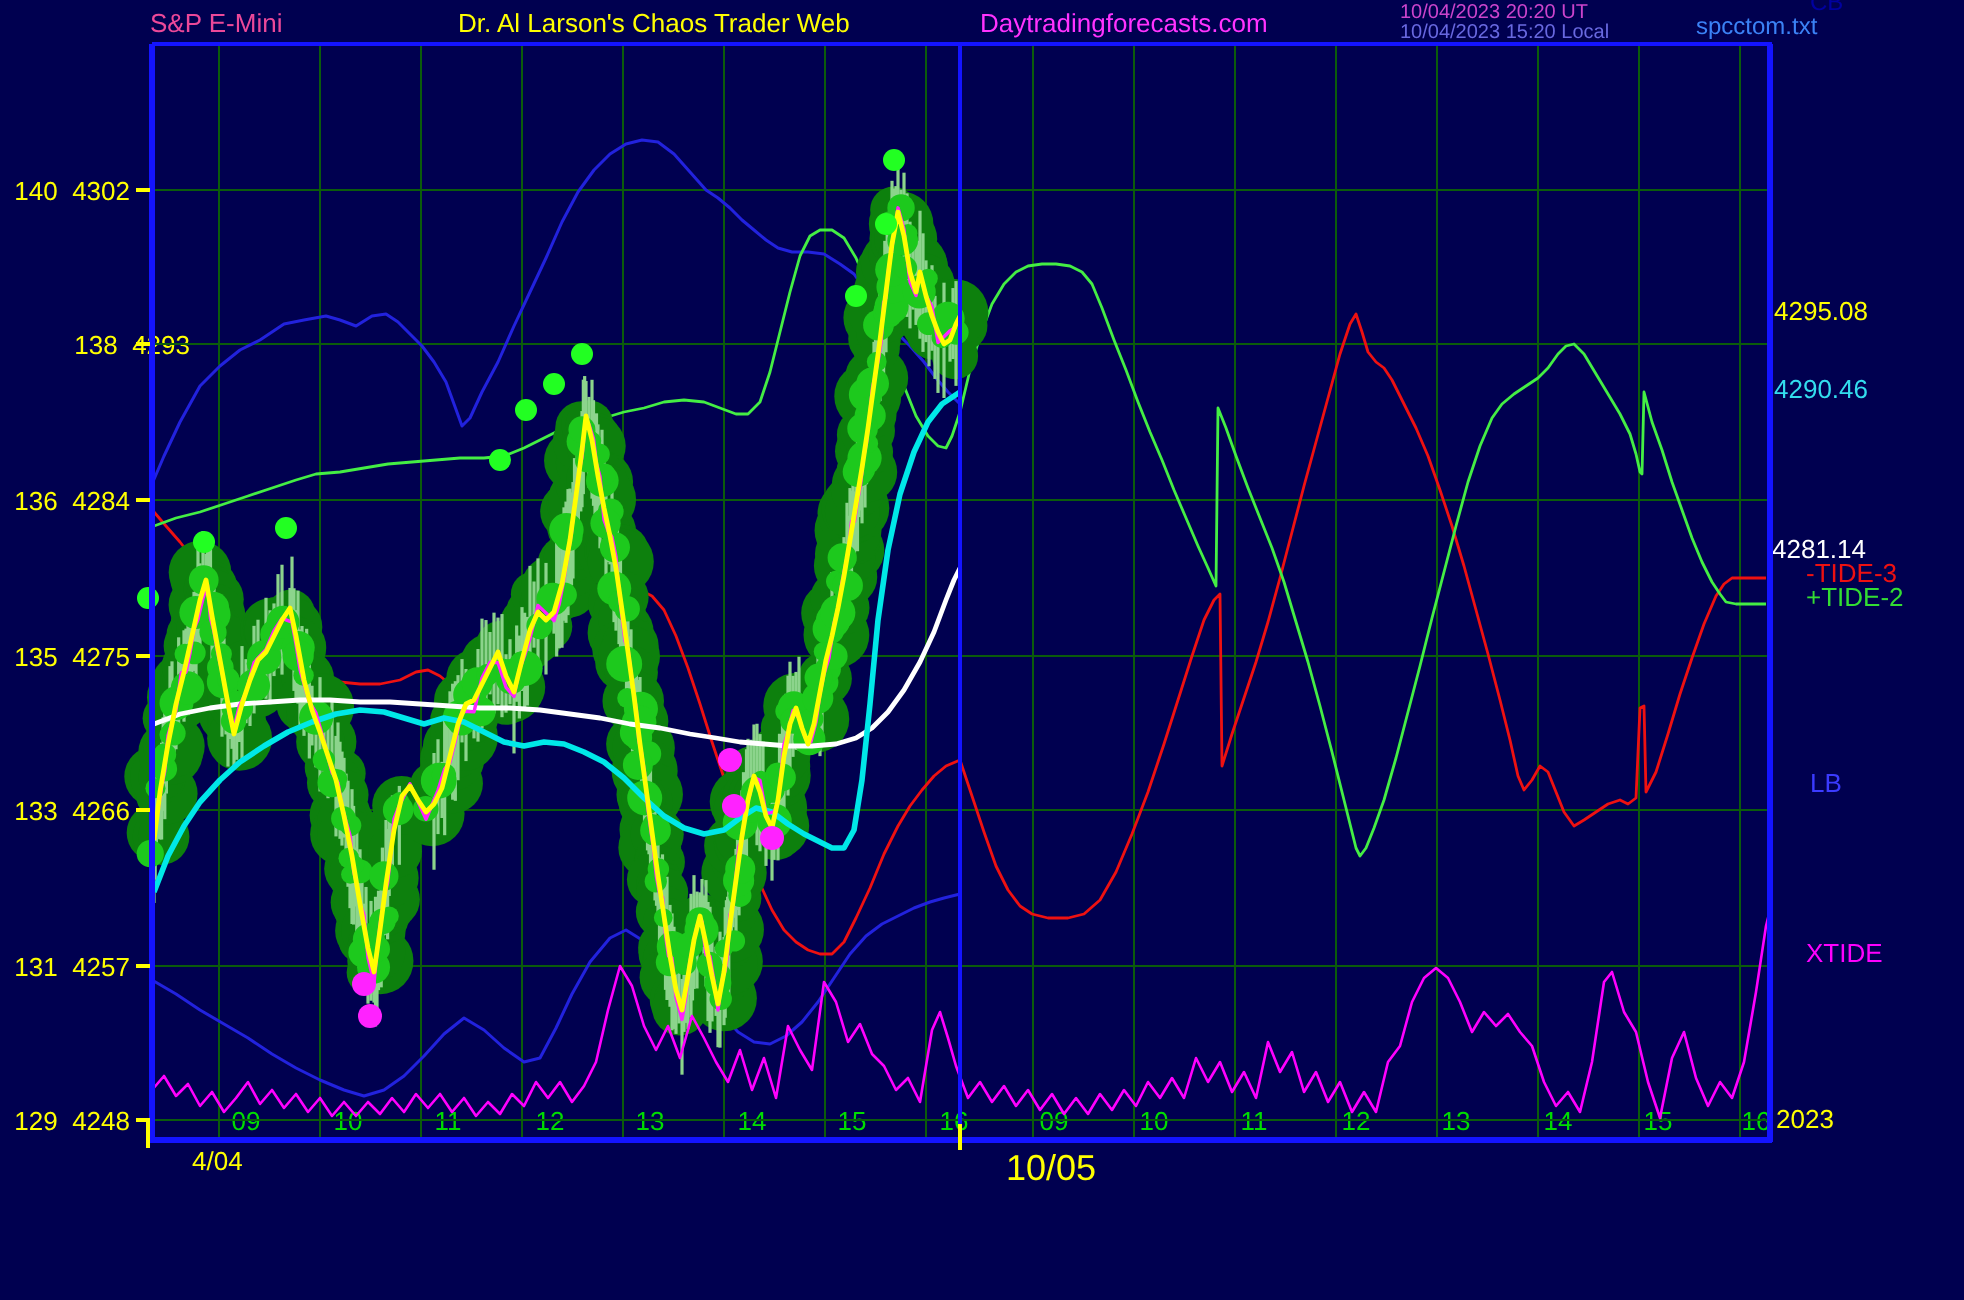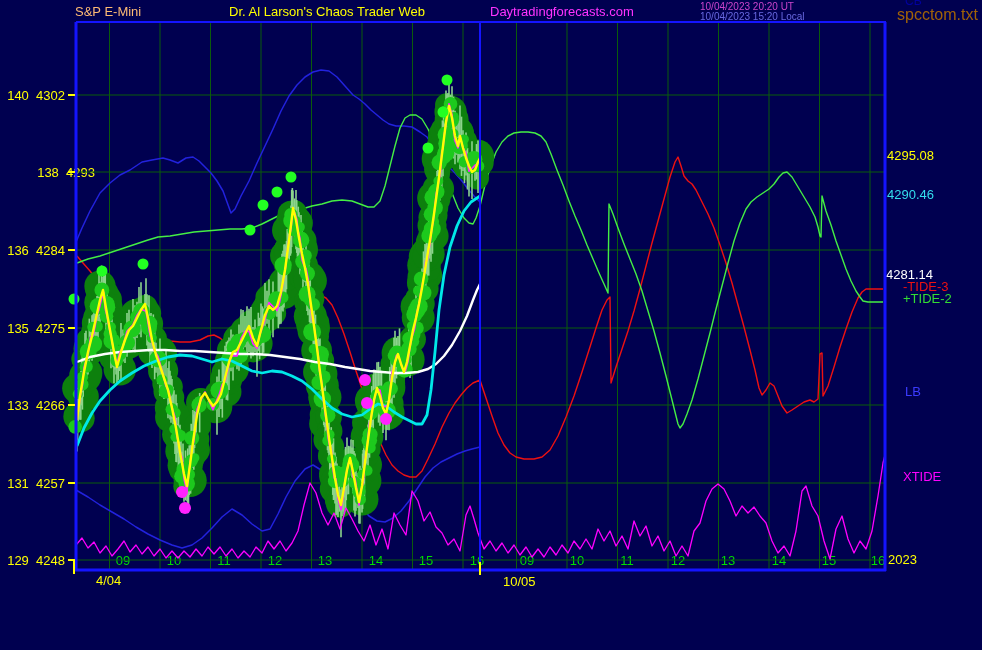--- a/index.html
+++ b/index.html
@@ -10,26 +10,26 @@
   .small{font-size:10px;}
   .axlbl{position:absolute;width:62px;text-align:right;color:#ffff00;font-size:13px;white-space:pre;}
   .hourlbl{position:absolute;color:#00dd00;font-size:13px;transform:translateX(-50%);}
   .rlbl{position:absolute;font-size:13px;white-space:pre;}
   svg{position:absolute;left:0;top:0;}
 </style>
 </head>
 <body>
 <div id="stage">
 
-<div class="abs hdr" style="left:75px;top:4px;color:#fdba74;">S&amp;P E-Mini</div>
+<div class="abs hdr" style="left:75px;top:4px;color:#ec4899;">S&amp;P E-Mini</div>
 <div class="abs hdr" style="left:229px;top:4px;color:#ffff00;">Dr. Al Larson's Chaos Trader Web</div>
 <div class="abs hdr" style="left:490px;top:4px;color:#ff33ff;">Daytradingforecasts.com</div>
 <div class="abs small" style="left:700px;top:1px;color:#cc44cc;">10/04/2023 20:20 UT</div>
 <div class="abs small" style="left:700px;top:11px;color:#6868e0;">10/04/2023 15:20 Local</div>
-<div class="abs" style="left:897px;top:6px;color:#a16207;font-size:16px;">spcctom.txt</div>
+<div class="abs" style="left:848px;top:6px;color:#3b82f6;font-size:12px;">spcctom.txt</div>
 <div class="abs" style="left:905px;top:-6px;color:#0000a0;font-size:12px;">CB</div>
 
 <div id="left-axis">
       <div class="axlbl" style="left: 3px; top: 88px;">140  4302</div>
       <div class="axlbl" style="left: 3px; top: 165px; margin-left: 30px;">138  4293</div>
       <div class="axlbl" style="left: 3px; top: 243px;">136  4284</div>
       <div class="axlbl" style="left: 3px; top: 321px; text-align: right;">135  4275</div>
       <div class="axlbl" style="left: 3px; top: 398px;">133  4266</div>
       <div class="axlbl" style="left: 3px; top: 476px;">131  4257</div>
       <div class="axlbl" style="left: 3px; top: 553px;">129  4248</div>
@@ -56,21 +56,21 @@
       <div class="hourlbl" style="left: 577px; top: 553px;">10</div>
       <div class="hourlbl" style="left: 627px; top: 553px;">11</div>
       <div class="hourlbl" style="left: 678px; top: 553px;">12</div>
       <div class="hourlbl" style="left: 728px; top: 553px;">13</div>
       <div class="hourlbl" style="left: 779px; top: 553px;">14</div>
       <div class="hourlbl" style="left: 829px; top: 553px;">15</div>
       <div class="hourlbl" style="left: 878px; top: 553px;">16</div>
     </div>
 <div id="date-axis">
       <div class="abs" style="left: 96px; top: 573px; color: rgb(255, 255, 0); font-size: 13px;">4/04</div>
-      <div class="abs" style="left: 503px; top: 574px; color: rgb(255, 255, 0); font-size: 13px;">10/05</div>
+      <div class="abs" style="left: 503px; top: 574px; color: rgb(255, 255, 0); font-size: 18px;">10/05</div>
     </div>
 <div class="abs" style="left:888px;top:552px;color:#ffff00;font-size:13px;">2023</div>
 
 <svg id="chart" width="982" height="650">
       <g>
         <line x1="76" y1="95" x2="884" y2="95" stroke="#0b5c0b" stroke-width="1"></line>
         <line x1="76" y1="172" x2="884" y2="172" stroke="#0b5c0b" stroke-width="1"></line>
         <line x1="76" y1="250" x2="884" y2="250" stroke="#0b5c0b" stroke-width="1"></line>
         <line x1="76" y1="328" x2="884" y2="328" stroke="#0b5c0b" stroke-width="1"></line>
         <line x1="76" y1="405" x2="884" y2="405" stroke="#0b5c0b" stroke-width="1"></line>

